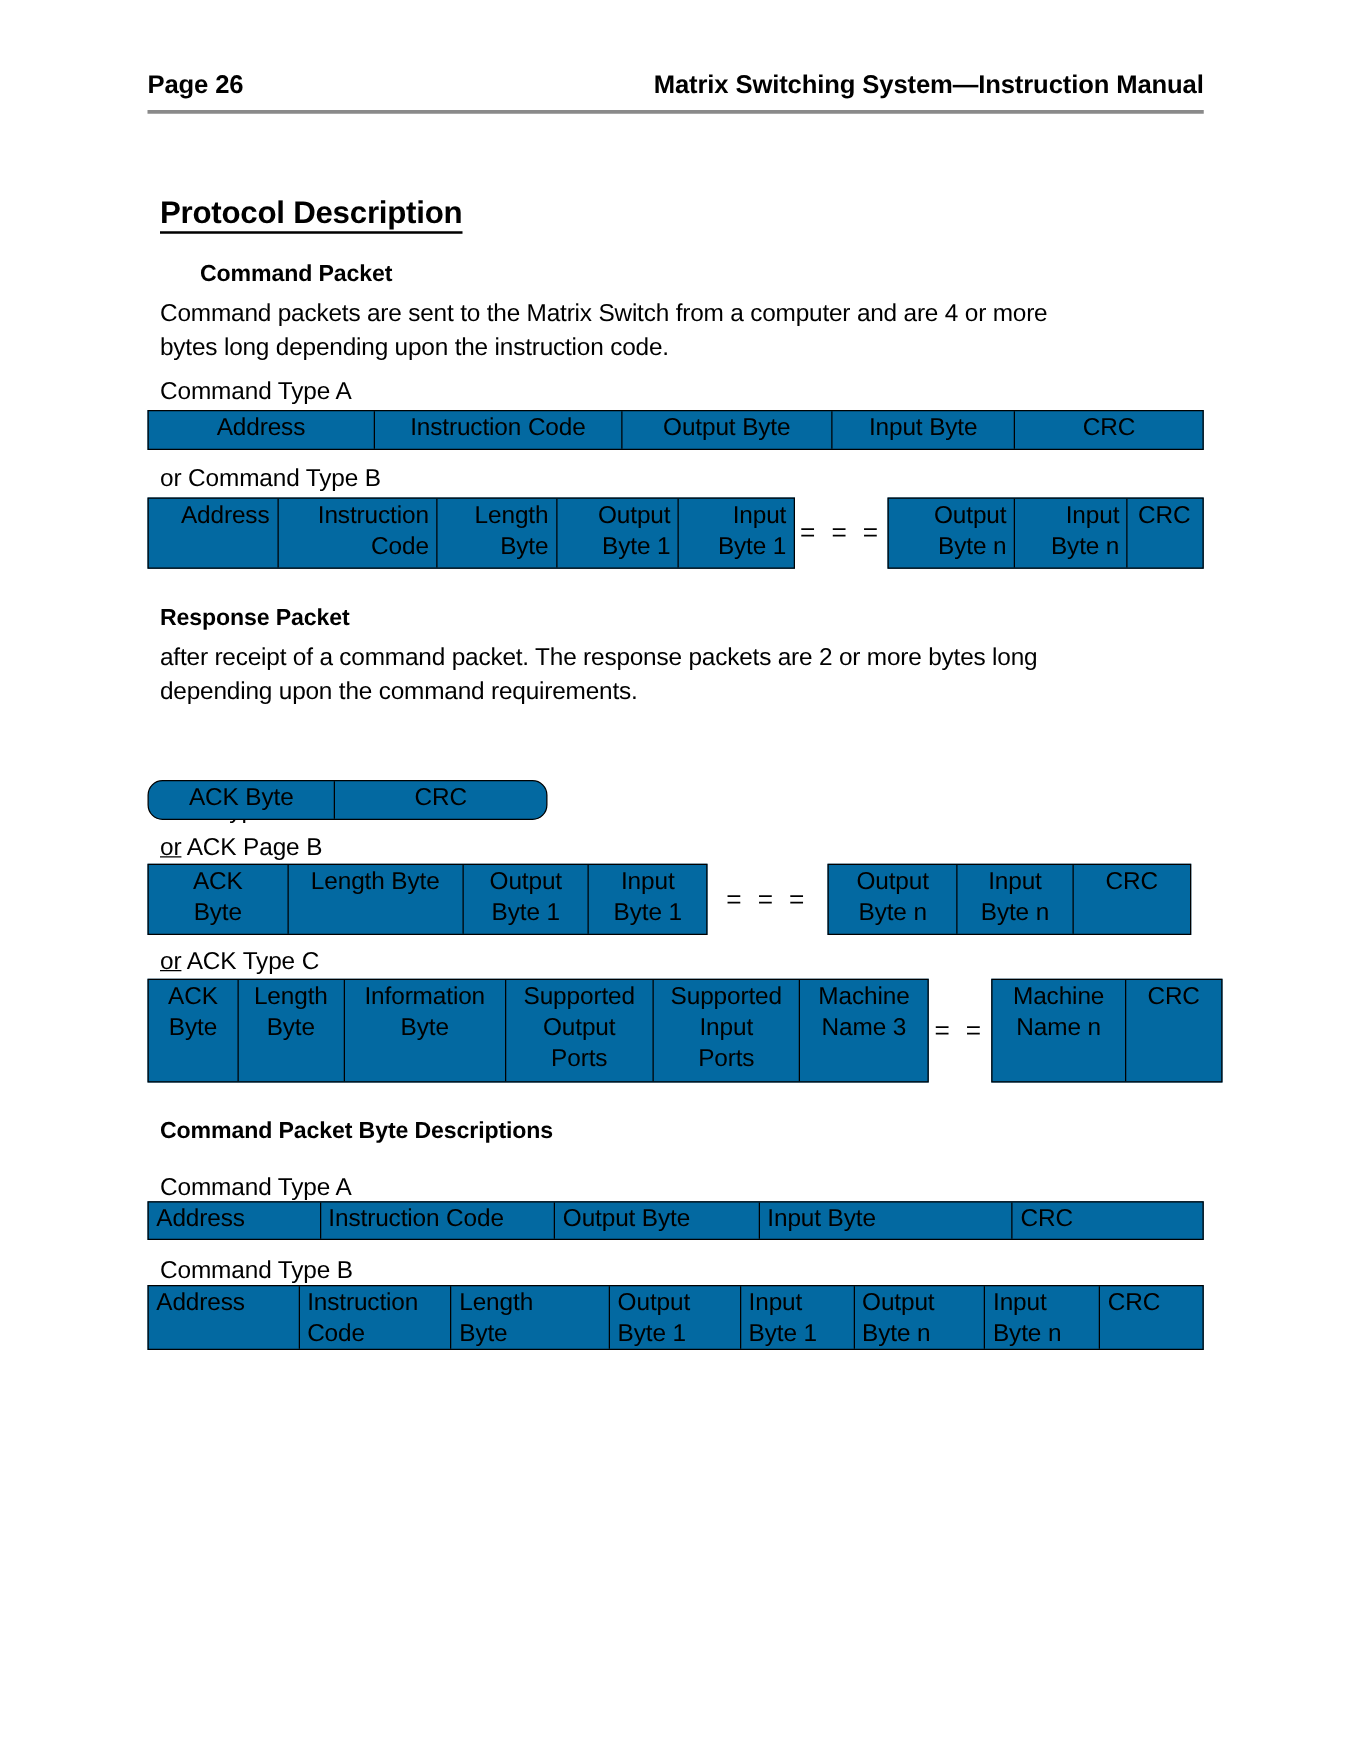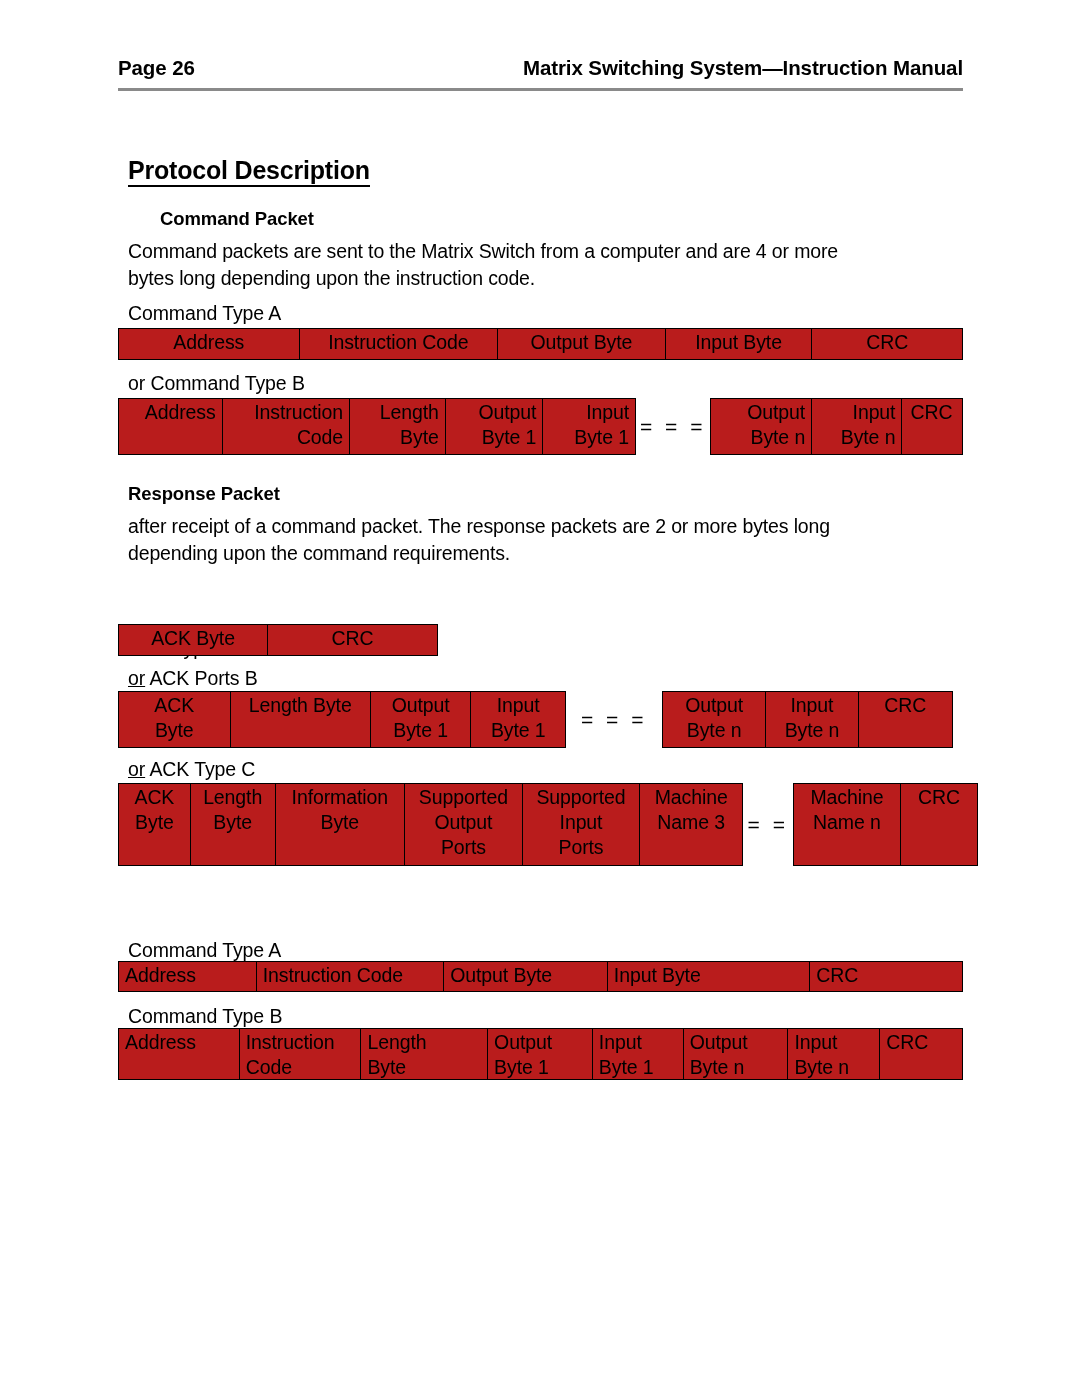--- a/index.html
+++ b/index.html
@@ -89,21 +89,21 @@
   
   .ptable {
     position: absolute;
     display: flex;
     align-items: stretch;
   }
   .seg {
     display: flex;
     align-items: stretch;
     border: 1.6px solid #000;
-    background: #b91c1c;
+    background: #0369a1;
     box-sizing: border-box;
   }
   .cell {
     border-right: 1.6px solid #000;
     box-sizing: border-box;
     font-size: 19.5px;
     line-height: 25px;
     letter-spacing: -0.1px;
     padding: 1px 6px 3px 6px;
     display: flex;
@@ -215,32 +215,32 @@
   <div class="h2" style="top:483px;">Response Packet</div>
 
   <div class="para" style="top:513px;">
     <span>after receipt of a command packet. The response packets are 2 or more bytes long</span>
     <span style="text-align:left;">depending upon the command requirements.</span>
   </div>
 
   <div class="cap" style="top:637px;">ACK Type A</div>
 
   <div class="ptable" style="left:118px; top:624px; width:320px; height:32px;">
-    <div class="seg" style="width:320px;">
+    <div class="seg" style="width:320px;border-radius:12px;">
       <div class="cell c-center" style="width:150px;">
         <span>ACK Byte</span>
       </div>
       <div class="cell c-center" style="width:170px;">
         <span>CRC</span>
       </div>
     </div>
   </div>
 
   <div class="cap" style="top:667px;">
-    <u>or</u><span> ACK Ports B</span>
+    <u>or</u><span> ACK Page B</span>
   </div>
 
   <div class="ptable" style="left:118px; top:691px; width:835px; height:57px;">
     <div class="seg" style="width:448px;">
       <div class="cell c-center" style="width:112px;">
         <span>ACK</span>
         <span class="ln2">Byte</span>
       </div>
       <div class="cell c-center" style="width:141px;">
         <span>Length Byte</span>
@@ -308,20 +308,21 @@
       <div class="cell c-center" style="width:108px;">
         <span>Machine</span>
         <span class="ln2">Name n</span>
       </div>
       <div class="cell c-center" style="width:77px;">
         <span>CRC</span>
       </div>
     </div>
   </div>
 
+  <div class="h2" style="top:893px;">Command Packet Byte Descriptions</div>
 
   <div class="cap" style="top:939px;">Command Type A</div>
 
   <div class="ptable" style="left:118px; top:961px; width:845px; height:31px;">
     <div class="seg" style="width:845px;">
       <div class="cell c-left" style="width:138px;">
         <span>Address</span>
       </div>
       <div class="cell c-left" style="width:188px;">
         <span>Instruction Code</span>

